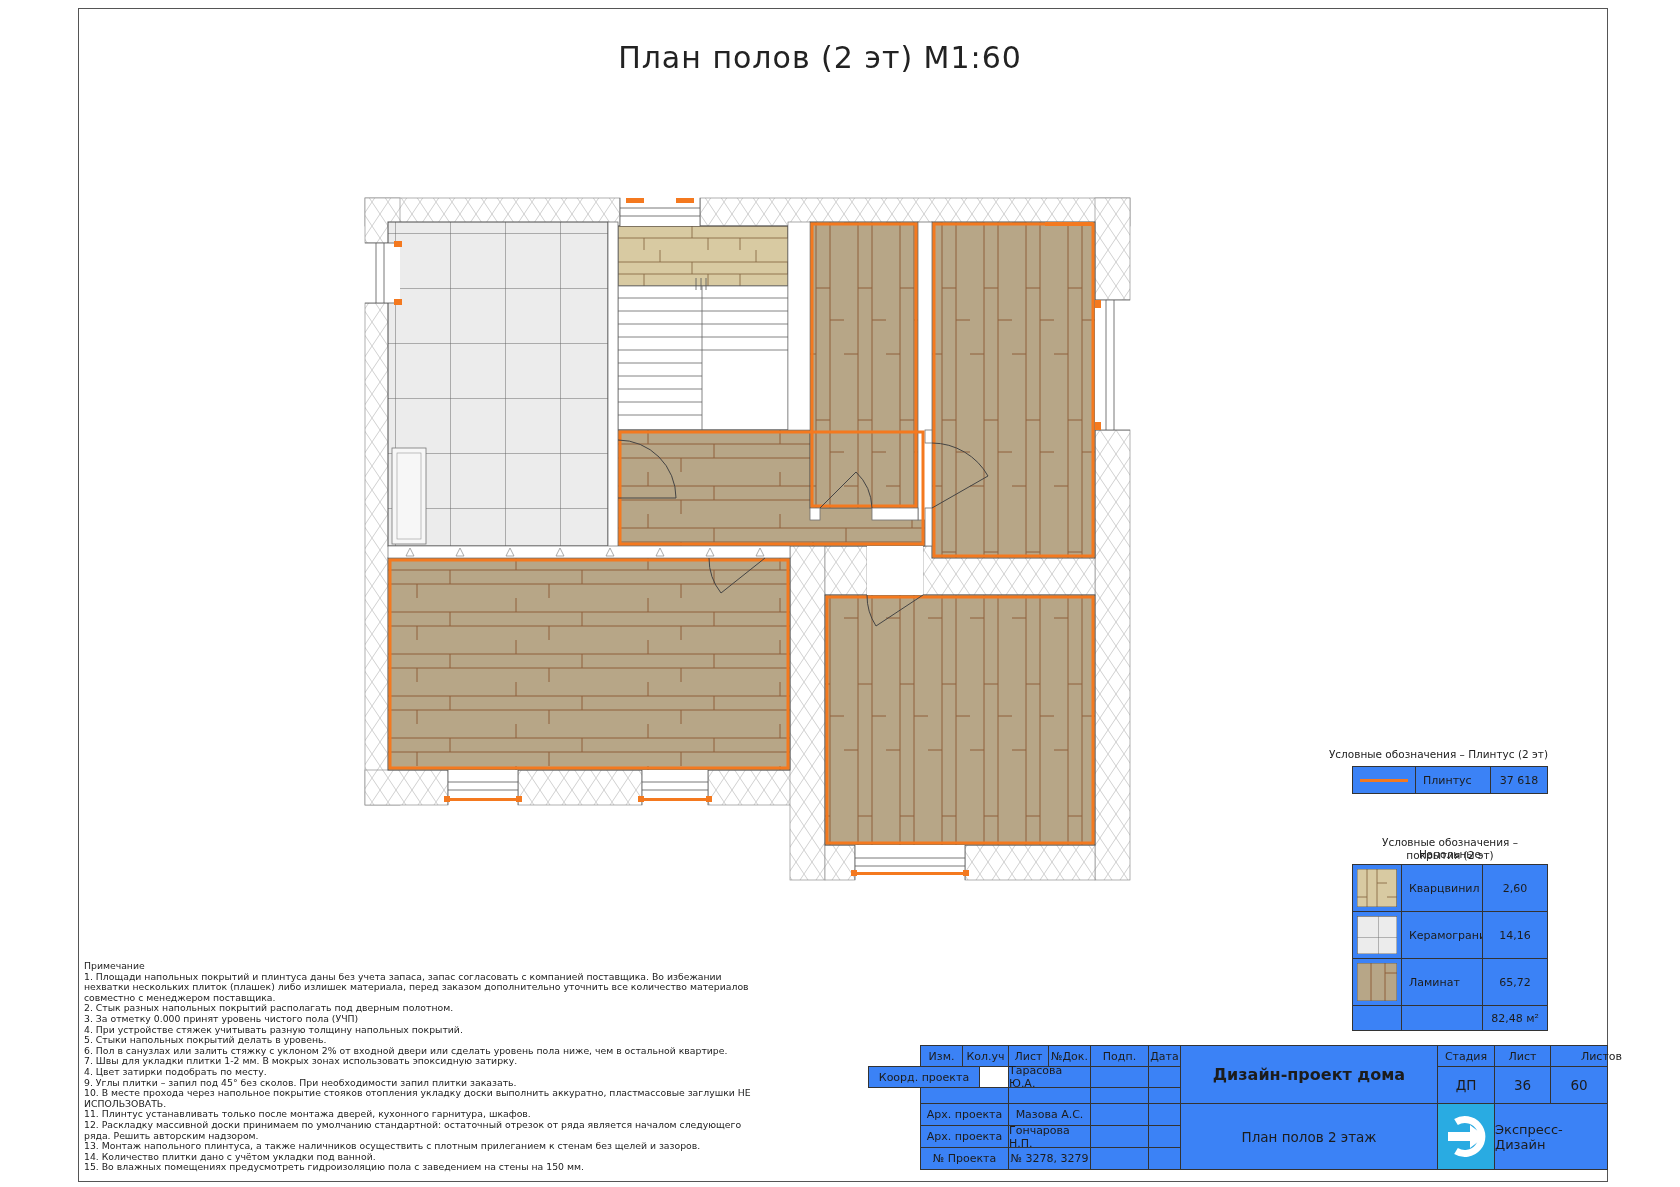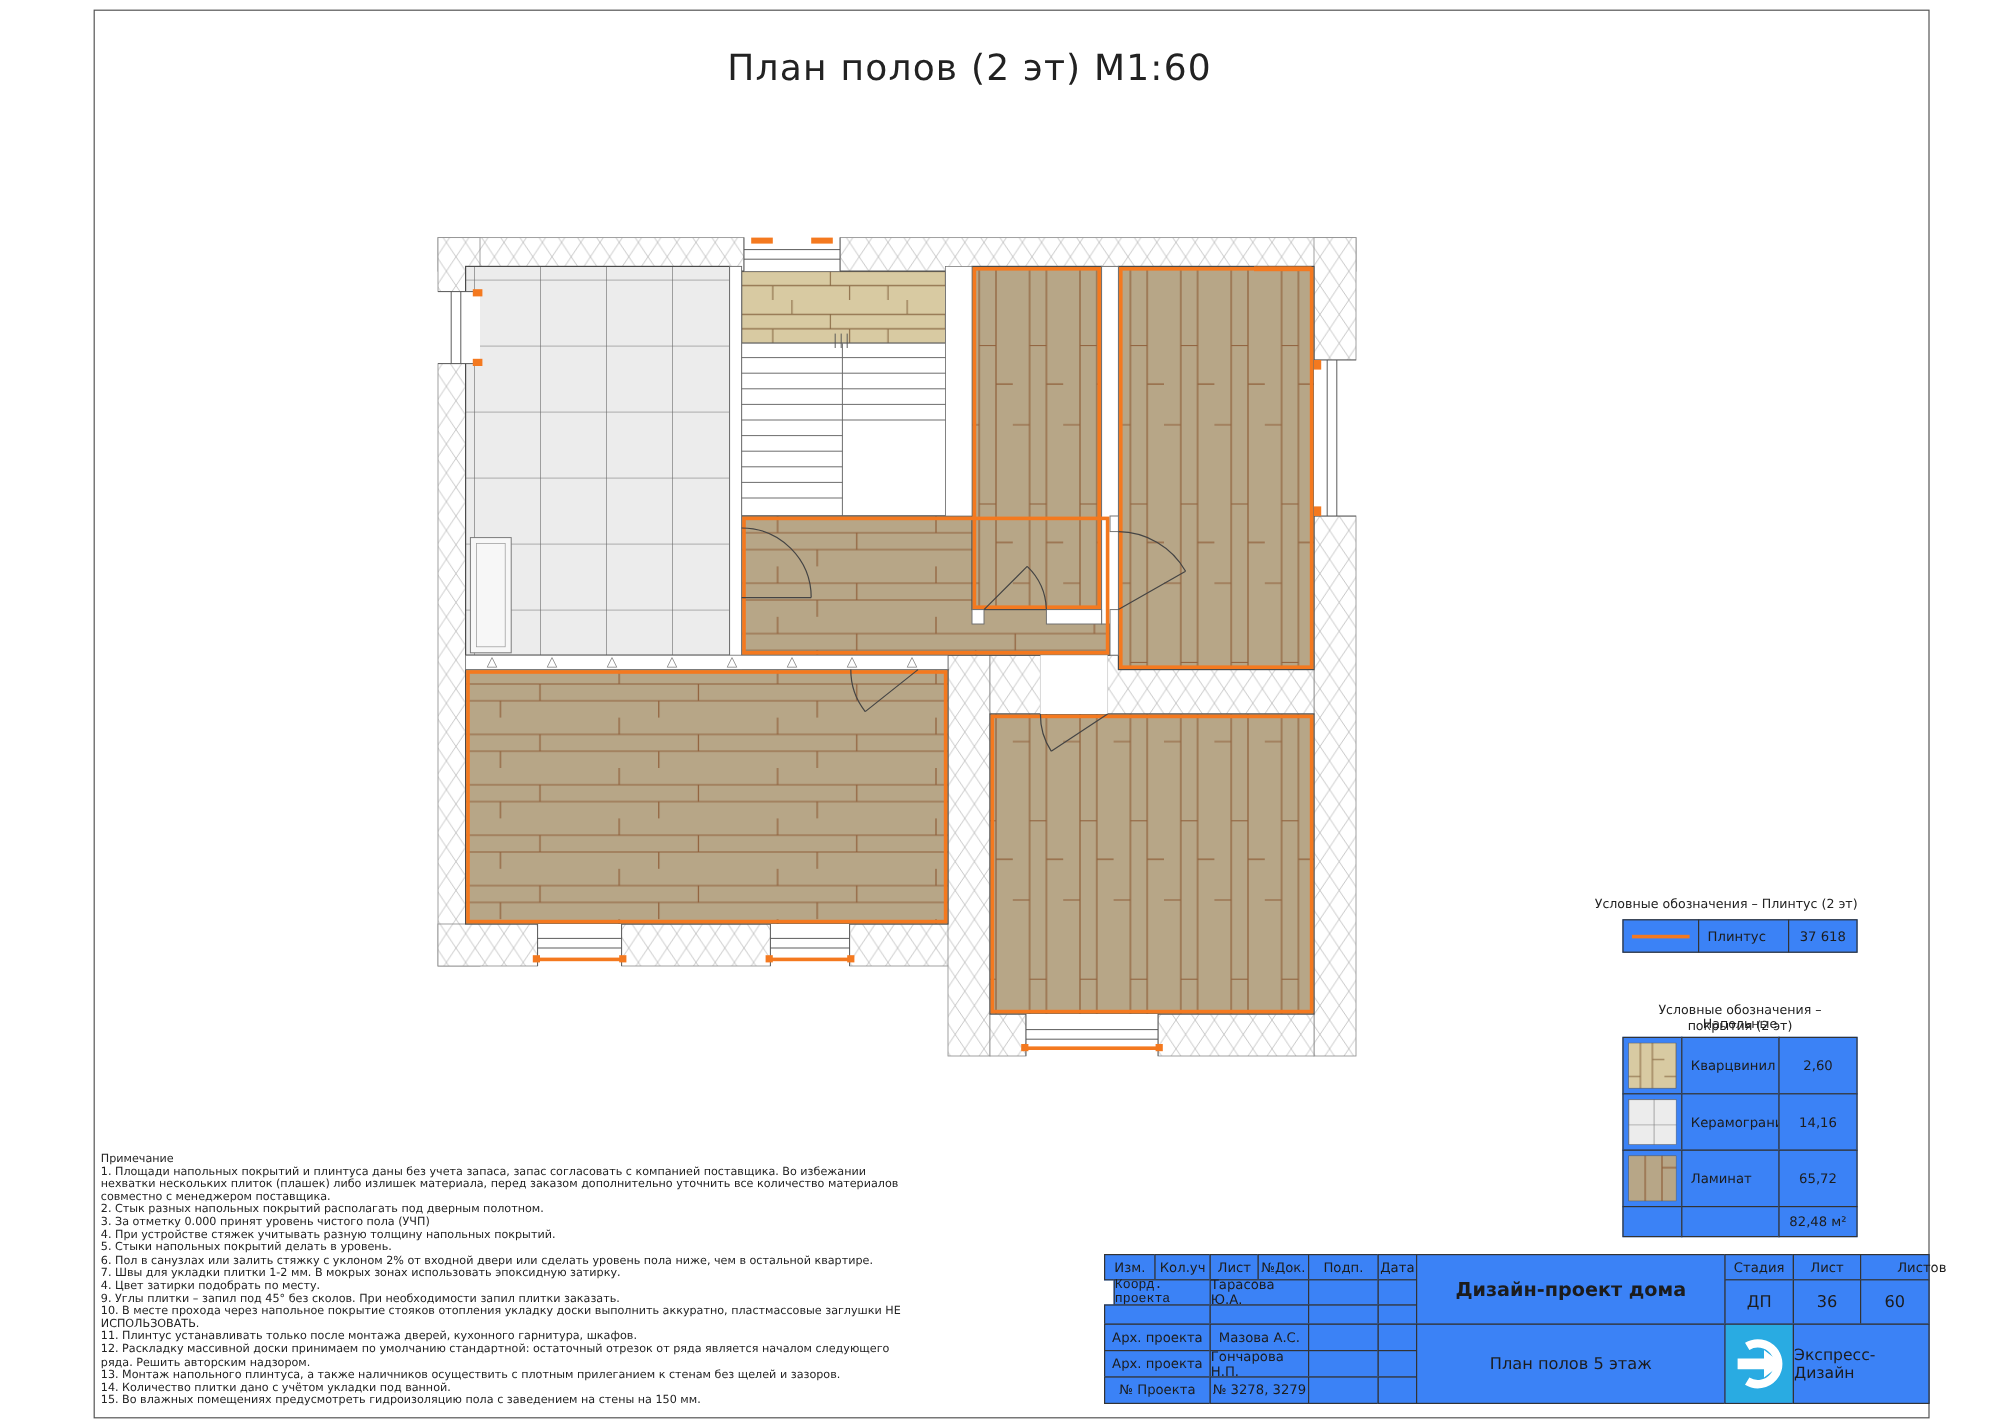--- a/index.html
+++ b/index.html
@@ -1,19 +1,19 @@
 <!DOCTYPE html>
 <html><head>
 <meta charset="utf-8">
 <style>
   html,body{margin:0;padding:0;background:#fff;}
   .page{position:relative;width:1680px;height:1187px;background:#fff;overflow:hidden;
         font-family:"DejaVu Sans","Liberation Sans",sans-serif;color:#1c1c1c;}
   .frame{position:absolute;left:78px;top:8px;width:1528px;height:1172px;border:1px solid #555;}
-  .sheet-title{position:absolute;left:528px;top:40px;width:560px;text-align:center;
+  .sheet-title{position:absolute;left:540px;top:40px;width:560px;text-align:center;
                font-size:30px;font-weight:400;letter-spacing:1px;color:#222;}
   .plan{position:absolute;left:340px;top:178px;}
   
   .lg-hdr{position:absolute;font-size:10.5px;color:#222;}
   .cell{position:absolute;border:1px solid #333;box-sizing:border-box;
         display:flex;align-items:center;justify-content:center;font-size:11px;color:#1c1c1c;background:#3b82f6;}
   .cell.left{justify-content:flex-start;padding-left:7px;}
   .plinth-line{width:48px;height:3px;background:#f4791f;}
   
   .tb{font-size:11px;}
@@ -240,21 +240,21 @@
     <div>15. Во влажных помещениях предусмотреть гидроизоляцию пола с заведением на стены на 150 мм.</div>
   </div>
 
   <div class="cell tb" style="left:920px;top:1045px;width:43px;height:22px;">Изм.</div>
   <div class="cell tb" style="left:962px;top:1045px;width:47px;height:22px;">Кол.уч</div>
   <div class="cell tb" style="left:1008px;top:1045px;width:41px;height:22px;">Лист</div>
   <div class="cell tb" style="left:1048px;top:1045px;width:43px;height:22px;">№Док.</div>
   <div class="cell tb" style="left:1090px;top:1045px;width:59px;height:22px;">Подп.</div>
   <div class="cell tb" style="left:1148px;top:1045px;width:33px;height:22px;">Дата</div>
 
-  <div class="cell tb" style="left:928px;top:1066px;width:83px;height:22px;font-family:Liberation Mono, monospace;">Коорд. проекта</div>
+  <div class="cell tb" style="left:868px;top:1066px;width:112px;height:22px;">Коорд. проекта</div>
   <div class="cell tb" style="left:1008px;top:1066px;width:83px;height:22px;">Тарасова Ю.А.</div>
   <div class="cell tb" style="left:1090px;top:1066px;width:59px;height:22px;"></div>
   <div class="cell tb" style="left:1148px;top:1066px;width:33px;height:22px;"></div>
 
   <div class="cell tb" style="left:920px;top:1087px;width:89px;height:17px;"></div>
   <div class="cell tb" style="left:1008px;top:1087px;width:83px;height:17px;"></div>
   <div class="cell tb" style="left:1090px;top:1087px;width:59px;height:17px;"></div>
   <div class="cell tb" style="left:1148px;top:1087px;width:33px;height:17px;"></div>
 
   <div class="cell tb" style="left:920px;top:1103px;width:89px;height:23px;">Арх. проекта</div>
@@ -266,21 +266,21 @@
   <div class="cell tb" style="left:1008px;top:1125px;width:83px;height:23px;">Гончарова Н.П.</div>
   <div class="cell tb" style="left:1090px;top:1125px;width:59px;height:23px;"></div>
   <div class="cell tb" style="left:1148px;top:1125px;width:33px;height:23px;"></div>
 
   <div class="cell tb" style="left:920px;top:1147px;width:89px;height:23px;">№ Проекта</div>
   <div class="cell tb" style="left:1008px;top:1147px;width:83px;height:23px;">№ 3278, 3279</div>
   <div class="cell tb" style="left:1090px;top:1147px;width:59px;height:23px;"></div>
   <div class="cell tb" style="left:1148px;top:1147px;width:33px;height:23px;"></div>
 
   <div class="cell big" style="left:1180px;top:1045px;width:258px;height:59px;">Дизайн-проект дома</div>
-  <div class="cell mid" style="left:1180px;top:1103px;width:258px;height:67px;">План полов 5 этаж</div>
+  <div class="cell mid" style="left:1180px;top:1103px;width:258px;height:67px;">План полов 2 этаж</div>
 
   <div class="cell tb" style="left:1437px;top:1045px;width:58px;height:22px;">Стадия</div>
   <div class="cell tb" style="left:1494px;top:1045px;width:57px;height:22px;">Лист</div>
   <div class="cell tb" style="left:1550px;top:1045px;width:58px;height:22px;padding-left:45px;">Листов</div>
   <div class="cell mid" style="left:1437px;top:1066px;width:58px;height:38px;">ДП</div>
   <div class="cell mid" style="left:1494px;top:1066px;width:57px;height:38px;">36</div>
   <div class="cell mid" style="left:1550px;top:1066px;width:58px;height:38px;">60</div>
 
   <div class="cell logo-cell" style="left:1437px;top:1103px;width:58px;height:67px;">
     <svg width="56" height="65" viewBox="0 0 56 65">

